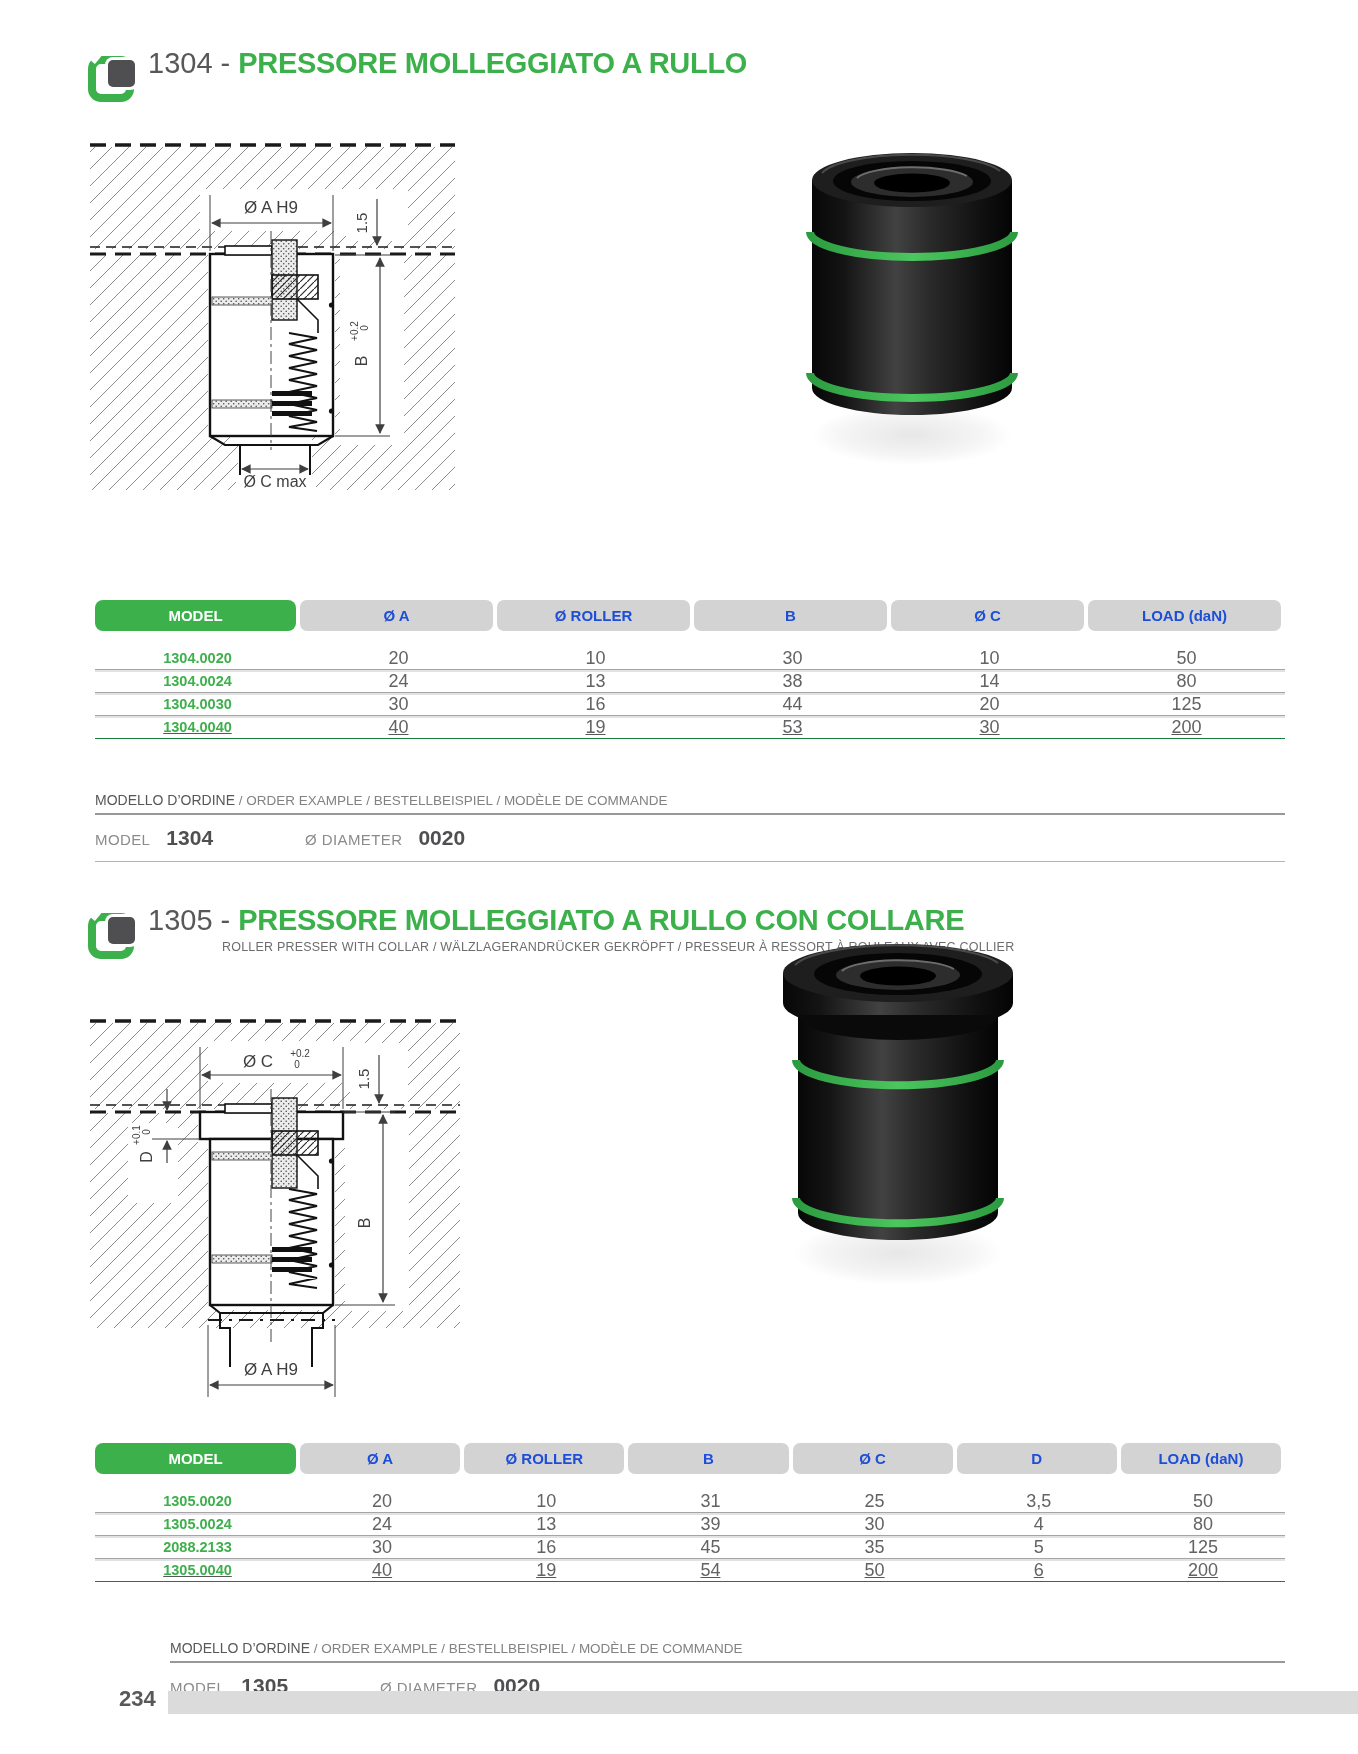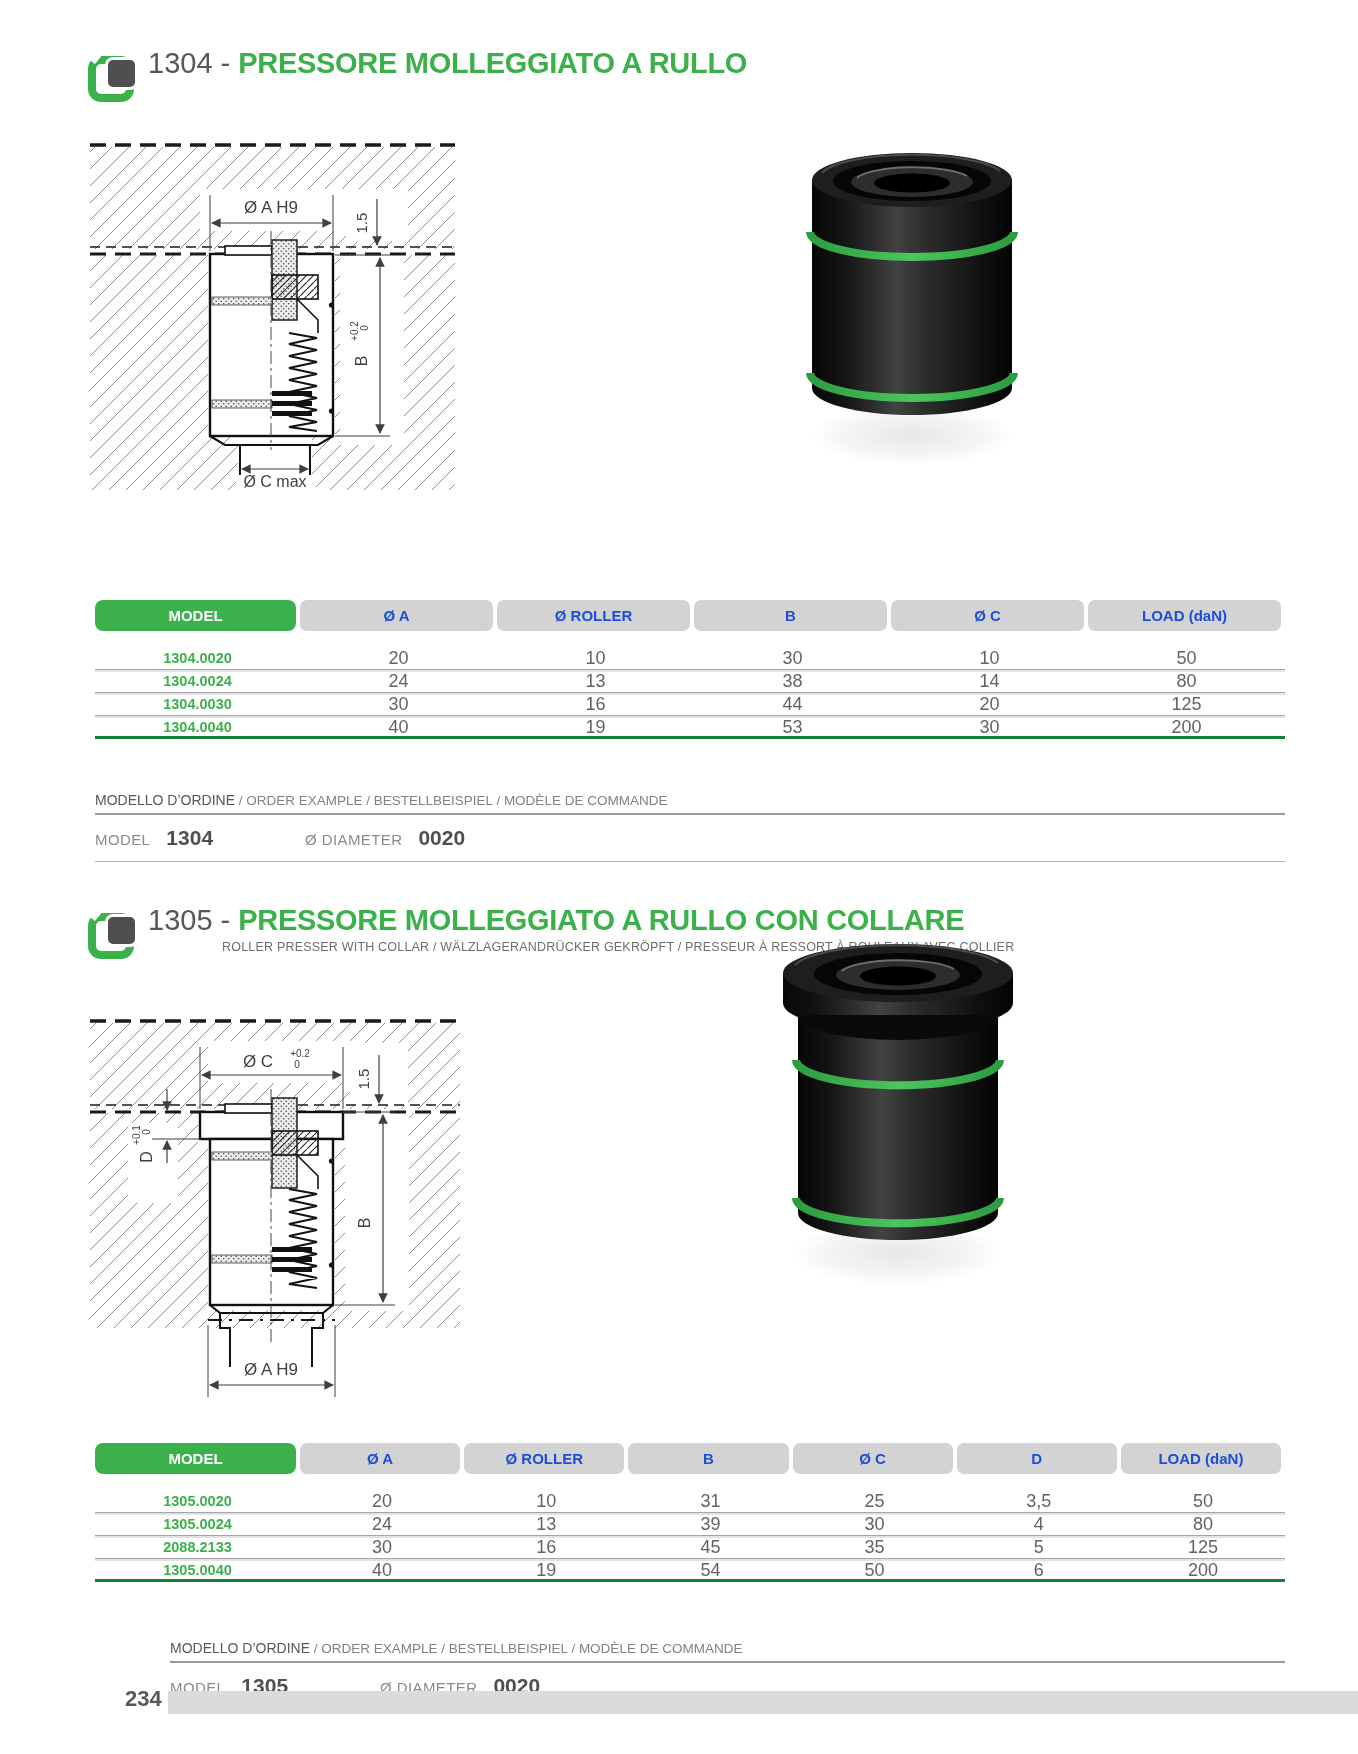--- a/index.html
+++ b/index.html
@@ -23,38 +23,38 @@
   .cat-table { position:absolute; width:1190px; }
   .t-head, .t-row { display:grid; }
   .cols-6 { grid-template-columns:205px repeat(5,1fr); }
   .cols-7 { grid-template-columns:205px repeat(6,1fr); }
   .t-head { height:31px; }
   .th { background:#d3d3d4; color:#1d4ed8; font-weight:700; font-size:15px; text-align:center;
         line-height:31px; border-radius:7px; margin-right:4px; }
   .th.model { background:#3CB04A; color:#ffffff; border-radius:8px; }
   .t-body { margin-top:16px; }
   .t-row { height:23px; line-height:23px; border-bottom:1px solid #a5a5a7; box-shadow:0 2px 0 0 #e2e2e2; }
-  .t-row:last-child { border-bottom:3px solid #15803d; box-shadow:none; }
+  .t-row:last-child { border-bottom:1px solid #15803d; box-shadow:none;text-decoration:underline; }
   .td { text-align:center; font-size:18px; color:#636365; }
   .td.model { font-weight:700; font-size:14.5px; color:#3CB04A; }
 
   
   .order { position:absolute; }
   .ord-head { font-size:13.5px; color:#828284; white-space:nowrap; }
   .ord-head b { font-size:14px; color:#57575a; font-weight:400; }
   .ord-rule { border:none; border-top:2px solid #98989a; margin:5px 0 11px 0; }
   .ord-row { display:flex; align-items:baseline; }
   .ord-label { font-size:15px; color:#8b8b8d; letter-spacing:0.4px; }
   .ord-value { font-size:21px; font-weight:700; color:#4f4f51; margin-left:16px; }
   .ord-gap { width:92px; }
 
   .divider { position:absolute; height:1px; background:#b5b5b7; }
 
   
-  .page-num { position:absolute; left:125px; top:1686px; font-size:22px; font-weight:700; color:#58585a; }
+  .page-num { position:absolute; left:119px; top:1686px; font-size:22px; font-weight:700; color:#58585a; }
   .footer-bar { position:absolute; left:168px; top:1691px; width:1190px; height:23px; background:#dbdbdb; }
 
   svg text { font-family:"Liberation Sans","DejaVu Sans",sans-serif; }
 </style>
 </head>
 <body>
 
 <div class="page">
 
   <div class="sec-header" style="top:46px;">

